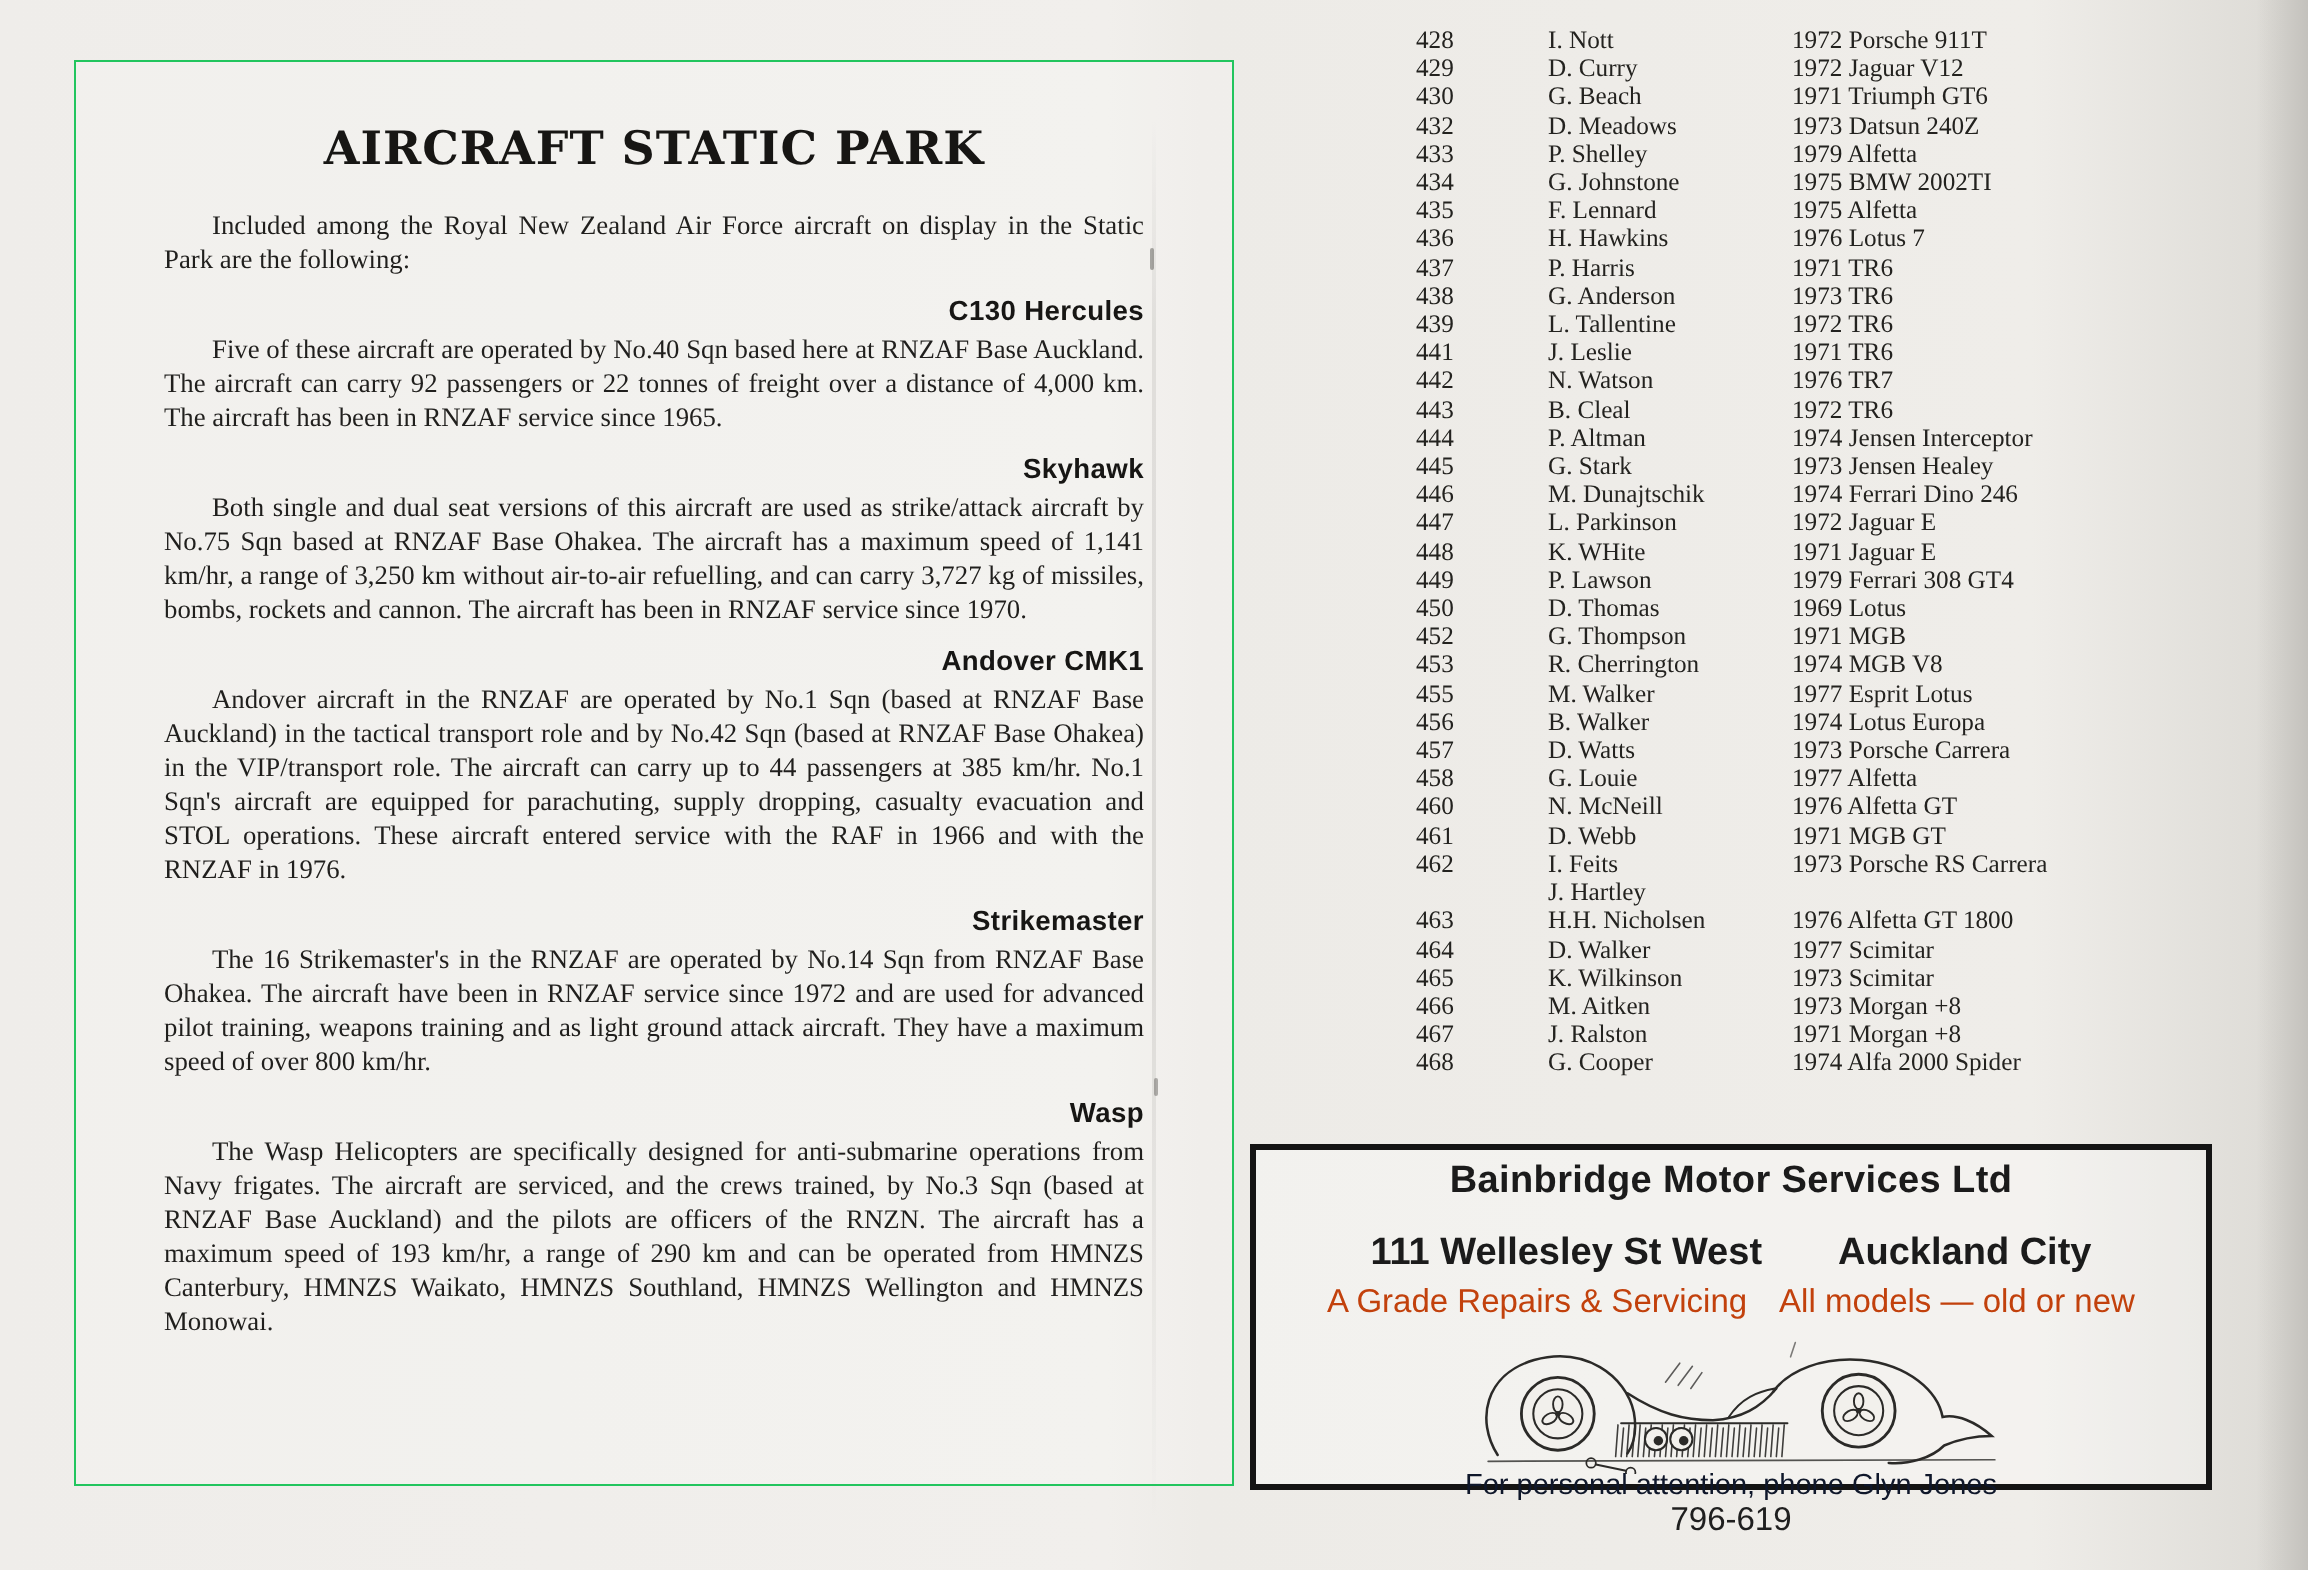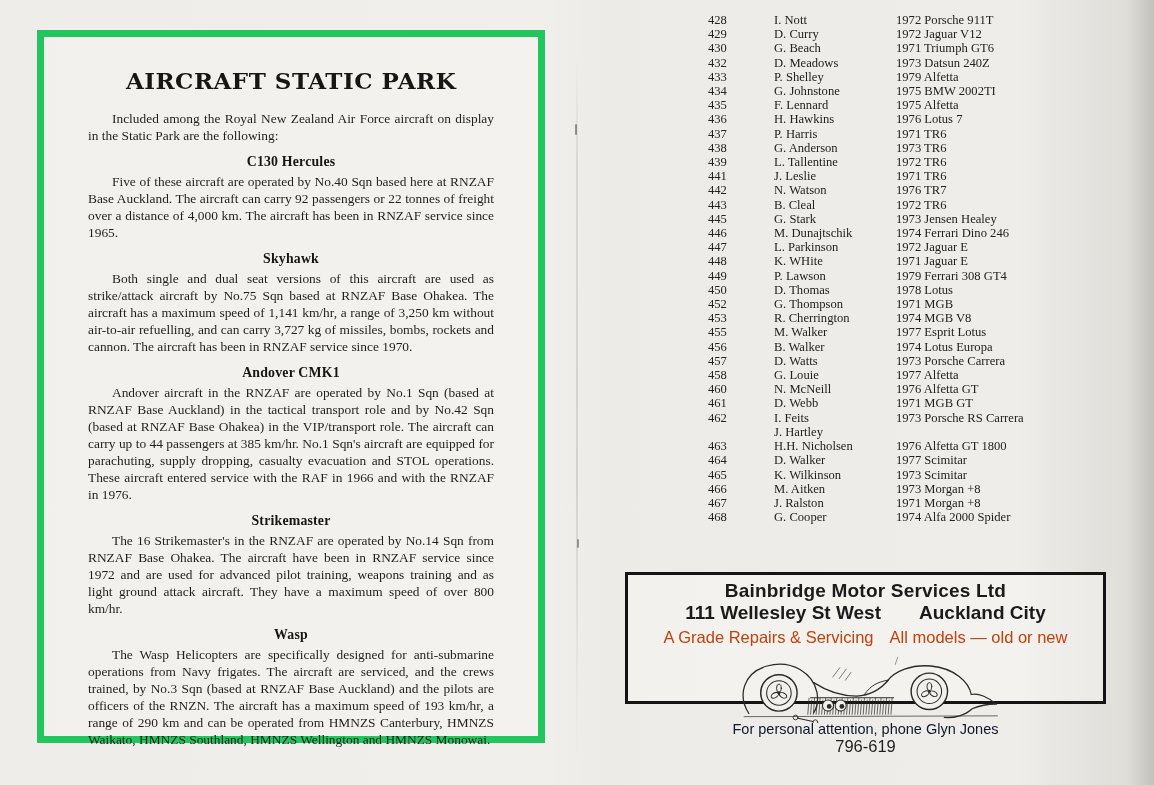--- a/index.html
+++ b/index.html
@@ -11,55 +11,55 @@
   
   .crease{position:absolute;left:576px;top:60px;width:2px;height:700px;
     background:linear-gradient(to bottom,rgba(120,118,112,0) 0%,rgba(120,118,112,.18) 15%,rgba(120,118,112,.22) 60%,rgba(120,118,112,0) 100%);}
   .mark-a{position:absolute;left:575px;top:124px;width:2px;height:11px;background:rgba(70,68,62,.55);border-radius:1px;}
   .mark-b{position:absolute;left:577px;top:539px;width:2px;height:9px;background:rgba(70,68,62,.5);border-radius:1px;}
   .edge-shade{position:absolute;right:0;top:0;width:26px;height:785px;
     background:linear-gradient(to right,rgba(40,38,34,0),rgba(40,38,34,.14));}
 
   
   .left-page{
-    position:absolute;left:37px;top:30px;width:508px;height:713px;
-    border:7px solid #22c55e;box-sizing:border-box;padding:24px 44px 0 44px;
+    position:absolute;left:37px;top:30px;width:580px;height:713px;
+    border:1px solid #22c55e;box-sizing:border-box;padding:24px 44px 0 44px;
     background:rgba(255,255,255,.18);
   }
   .lp-title{
     text-align:center;font-family:"DejaVu Serif", serif;font-weight:bold;
     font-size:23px;letter-spacing:.5px;margin:6px 0 16px 0;color:#171614;
   }
   .lp-para{
     font-size:13.4px;line-height:17px;text-align:justify;text-indent:24px;
     margin:0;color:#201f1d;
   }
   .sec-head{
-    text-align:center;font-family:Liberation Serif, serif;font-weight:bold;
+    text-align:right;font-family:Liberation Sans, sans-serif;font-weight:bold;
     font-size:13.8px;margin:10px 0 3px 0;color:#171614;letter-spacing:.2px;
   }
 
   
   .entry-list{
     position:absolute;left:708px;top:13px;width:424px;
     font-size:12.6px;line-height:14.2px;color:#23221f;
   }
   .entry-row{display:flex;}
   .entry-num{width:66px;}
   .entry-driver{width:122px;}
   .entry-car{flex:1;}
 
   
   .ad-box{
-    position:absolute;left:625px;top:572px;width:481px;height:132px;
+    position:absolute;left:625px;top:572px;width:481px;height:173px;
     border:3px solid #141414;box-sizing:border-box;text-align:center;
     font-family:"Liberation Sans", sans-serif;background:rgba(255,255,255,.3);
   }
   .ad-company{font-size:19px;font-weight:bold;margin-top:5px;color:#1b1b1b;letter-spacing:.2px;}
-  .ad-address{font-size:19px;font-weight:bold;margin-top:0;color:#1b1b1b;}
+  .ad-address{font-size:19px;font-weight:bold;margin-top:14px;color:#1b1b1b;}
   .gap-wide{display:inline-block;width:38px;}
   .ad-services{font-size:16.5px;margin-top:4px;color:#c2410c;}
   .gap-mid{display:inline-block;width:16px;}
   .car-art{display:block;margin:0 auto;margin-top:0;}
   .ad-attention{font-size:14.5px;color:#0f172a;margin-top:-2px;}
   .ad-phone{font-size:16.5px;color:#1f1f1f;margin-top:0;}
 </style>
 </head>
 <body>
 
@@ -170,20 +170,25 @@
       <span class="entry-driver">N. Watson</span>
       <span class="entry-car">1976 TR7</span>
     </div>
 
     <div class="entry-row">
       <span class="entry-num">443</span>
       <span class="entry-driver">B. Cleal</span>
       <span class="entry-car">1972 TR6</span>
     </div>
 
+    <div class="entry-row">
+      <span class="entry-num">444</span>
+      <span class="entry-driver">P. Altman</span>
+      <span class="entry-car">1974 Jensen Interceptor</span>
+    </div>
 
     <div class="entry-row">
       <span class="entry-num">445</span>
       <span class="entry-driver">G. Stark</span>
       <span class="entry-car">1973 Jensen Healey</span>
     </div>
 
     <div class="entry-row">
       <span class="entry-num">446</span>
       <span class="entry-driver">M. Dunajtschik</span>
@@ -204,21 +209,21 @@
 
     <div class="entry-row">
       <span class="entry-num">449</span>
       <span class="entry-driver">P. Lawson</span>
       <span class="entry-car">1979 Ferrari 308 GT4</span>
     </div>
 
     <div class="entry-row">
       <span class="entry-num">450</span>
       <span class="entry-driver">D. Thomas</span>
-      <span class="entry-car">1978 Lotus</span>
+      <span class="entry-car">1969 Lotus</span>
     </div>
 
     <div class="entry-row">
       <span class="entry-num">452</span>
       <span class="entry-driver">G. Thompson</span>
       <span class="entry-car">1971 MGB</span>
     </div>
 
     <div class="entry-row">
       <span class="entry-num">453</span>

